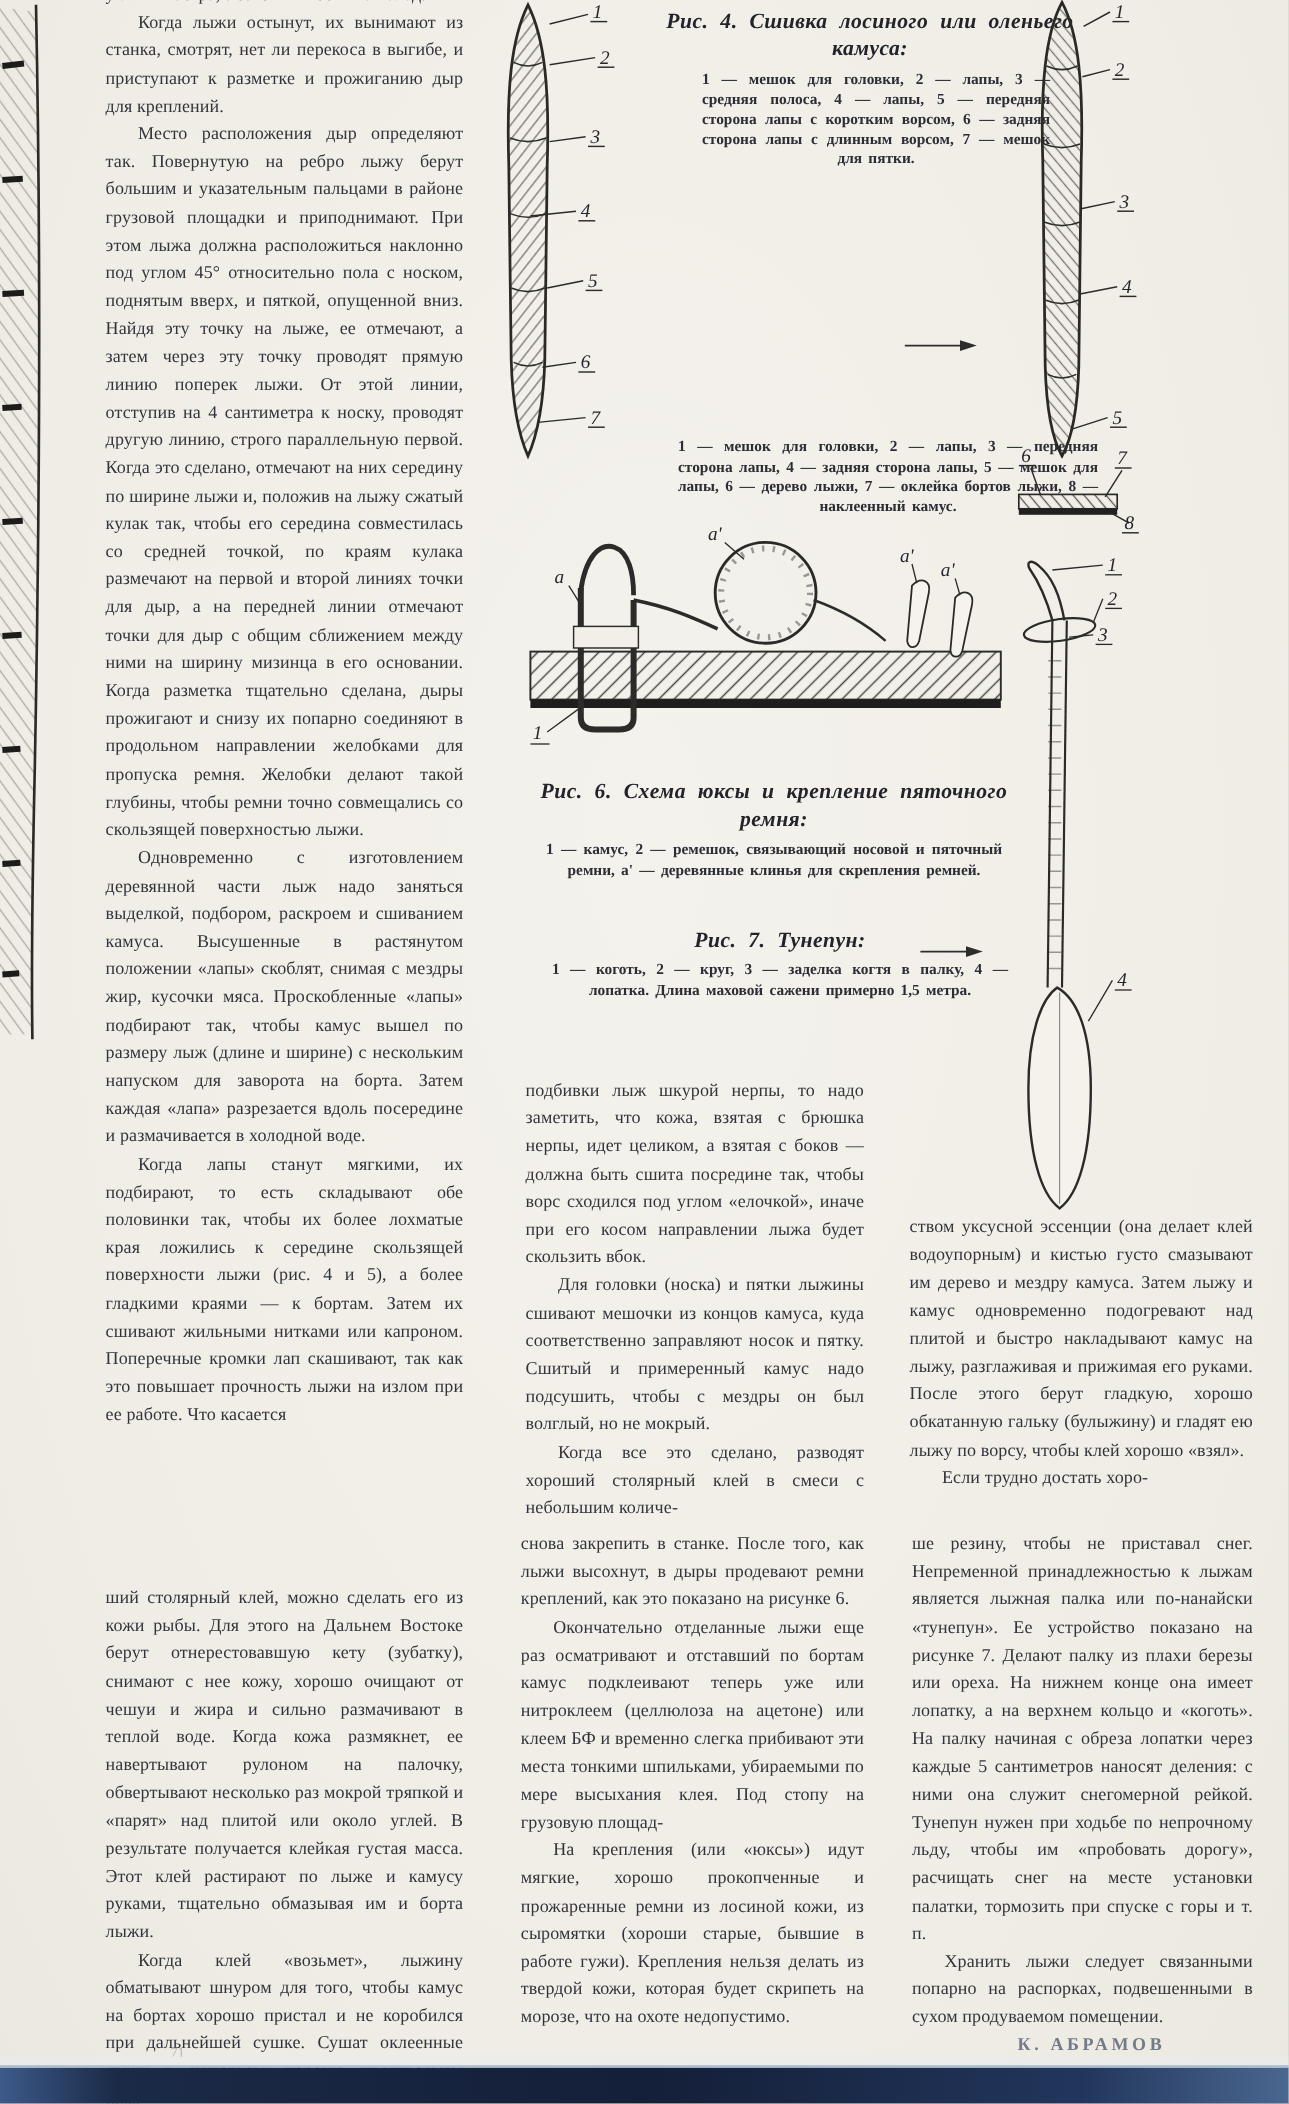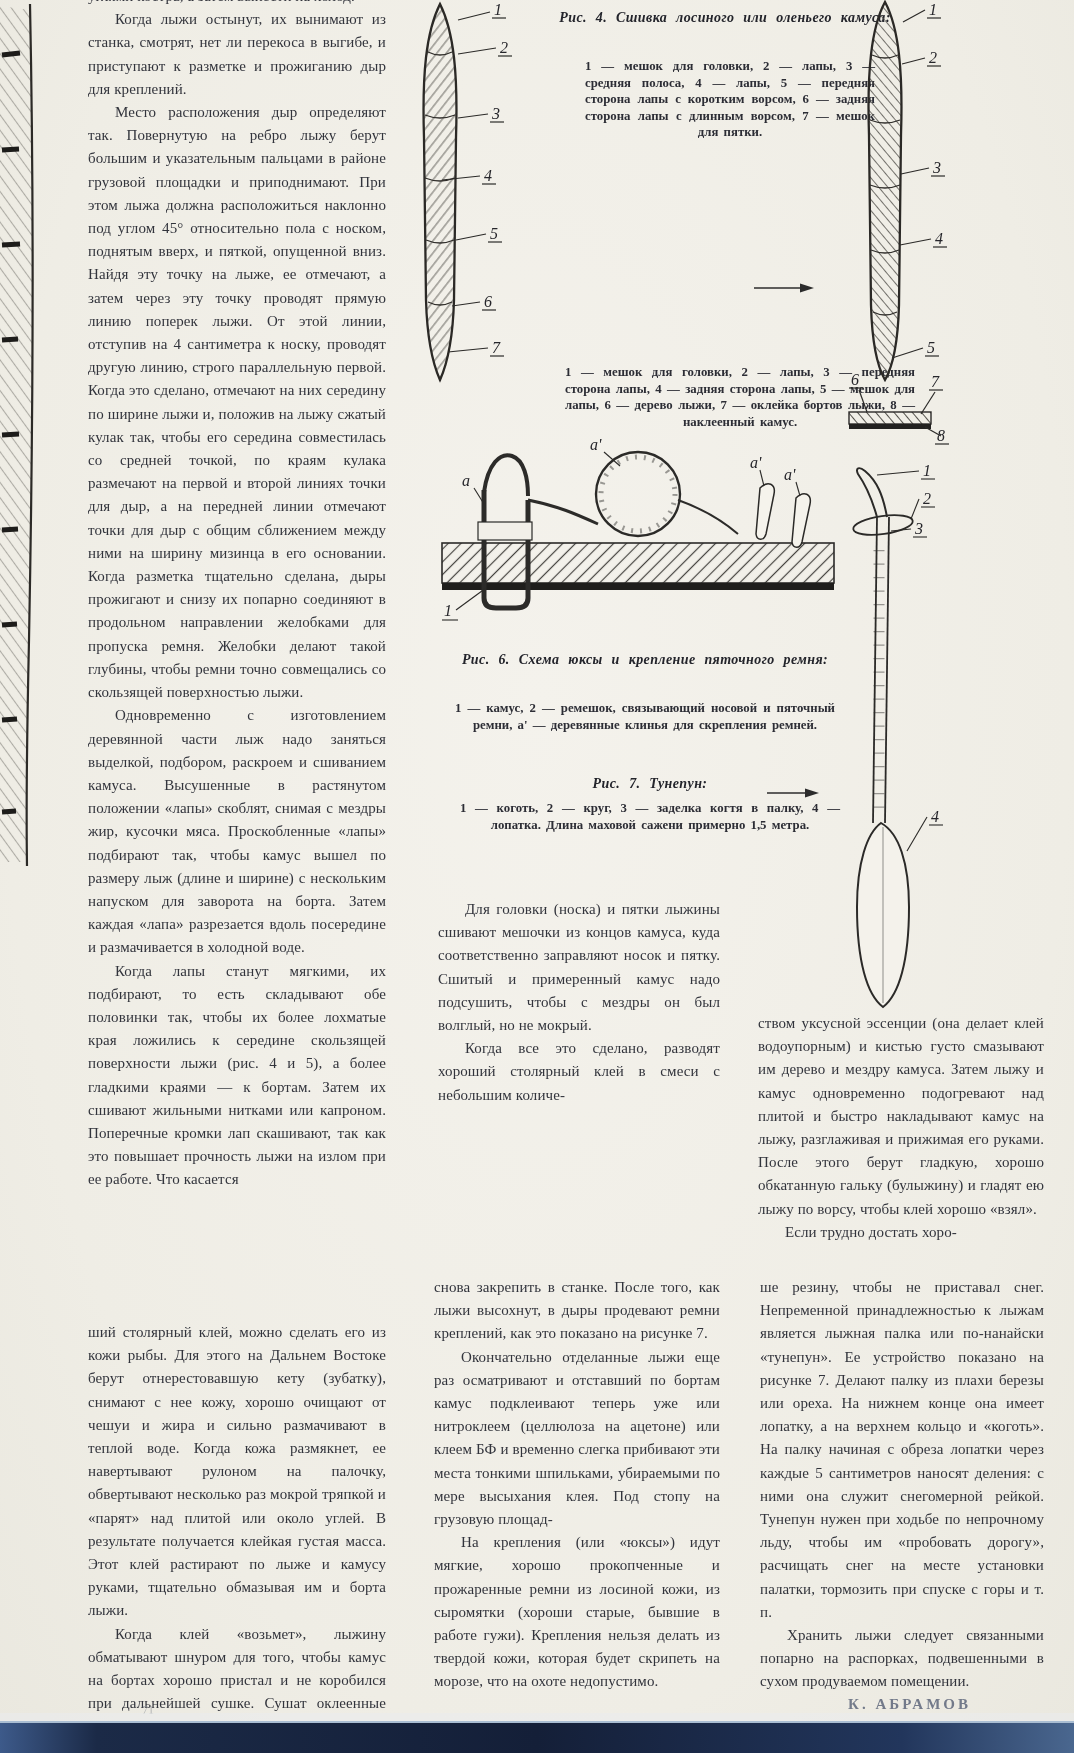--- a/index.html
+++ b/index.html
@@ -3,21 +3,21 @@
 <meta charset="utf-8">
 <style>
   html,body{margin:0;padding:0;background:#6e6e6e;}
   .page{position:relative;width:1074px;height:1753px;margin:0 auto;overflow:hidden;
         background:#f1efe8;
         background-image:radial-gradient(ellipse at 50% 40%, #f4f2ec 0%, #efede5 70%, #eae8df 100%);
         font-family:"Liberation Serif",serif;color:#32343c;}
   .col{position:absolute;text-align:justify;font-size:15px;line-height:23.2px;letter-spacing:.1px;}
   .para{margin:0;}
   .ind{text-indent:27px;}
-  .cap-title{position:absolute;font-weight:bold;font-style:italic;font-size:14px;line-height:23px;
+  .cap-title{position:absolute;font-weight:bold;font-style:italic;font-size:18px;line-height:23px;
              text-align:center;color:#23242b;word-spacing:5px;letter-spacing:.4px;}
   .cap-legend{position:absolute;font-weight:bold;font-size:12.8px;line-height:16.5px;
               text-align:justify;text-align-last:center;color:#2c2d35;word-spacing:2px;}
   svg.fig{position:absolute;overflow:visible;}
   svg.fig text{font-family:"Liberation Serif",serif;font-style:italic;font-size:16px;fill:#26262b;}
   .sig{position:absolute;left:848px;top:1696px;width:200px;font-weight:bold;font-size:15px;
        letter-spacing:3px;color:#555f75;opacity:.8;}
   .pgnum{position:absolute;left:142px;top:1703px;font-size:12px;color:#8a8f97;opacity:.55;text-align:right;}
   .bottom-bar{position:absolute;left:0;top:1721px;width:1074px;height:32px;
       border-top:2px solid #a9bdd2;
@@ -216,26 +216,27 @@
       <line x1="148" y1="82" x2="162" y2="82"></line>
         <line x1="164" y1="370" x2="178" y2="370"></line>
     </g>
     <text x="158" y="21">1</text>
     <text x="158" y="49">2</text>
     <text x="150" y="79">3</text>
     <text x="166" y="367">4</text>
   </svg>
 
   <div class="col" style="left:438px;top:898px;width:282px;">
+    <p class="para">подбивки лыж шкурой нерпы, то надо заметить, что кожа, взятая с брюшка нерпы, идет целиком, а взятая с боков — должна быть сшита посредине так, чтобы ворс сходился под углом «елочкой», иначе при его косом направлении лыжа будет скользить вбок.</p>
     <p class="para ind">Для головки (носка) и пятки лыжины сшивают мешочки из концов камуса, куда соответственно заправляют носок и пятку. Сшитый и примеренный камус надо подсушить, чтобы с мездры он был волглый, но не мокрый.</p>
     <p class="para ind">Когда все это сделано, разводят хороший столярный клей в смеси с небольшим количе-</p>
   </div>
 
   <div class="col" style="left:434px;top:1276px;width:286px;">
-    <p class="para">снова закрепить в станке. После того, как лыжи высохнут, в дыры продевают ремни креплений, как это показано на рисунке 7.</p>
+    <p class="para">снова закрепить в станке. После того, как лыжи высохнут, в дыры продевают ремни креплений, как это показано на рисунке 6.</p>
     <p class="para ind">Окончательно отделанные лыжи еще раз осматривают и отставший по бортам камус подклеивают теперь уже или нитроклеем (целлюлоза на ацетоне) или клеем БФ и временно слегка прибивают эти места тонкими шпильками, убираемыми по мере высыхания клея. Под стопу на грузовую площад-</p>
     <p class="para ind">На крепления (или «юксы») идут мягкие, хорошо прокопченные и прожаренные ремни из лосиной кожи, из сыромятки (хороши старые, бывшие в работе гужи). Крепления нельзя делать из твердой кожи, которая будет скрипеть на морозе, что на охоте недопустимо.</p>
   </div>
 
   <div class="col" style="left:758px;top:1012px;width:286px;">
     <p class="para">ством уксусной эссенции (она делает клей водоупорным) и кистью густо смазывают им дерево и мездру камуса. Затем лыжу и камус одновременно подогревают над плитой и быстро накладывают камус на лыжу, разглаживая и прижимая его руками. После этого берут гладкую, хорошо обкатанную гальку (булыжину) и гладят ею лыжу по ворсу, чтобы клей хорошо «взял».</p>
     <p class="para ind">Если трудно достать хоро-</p>
   </div>
 
   <div class="col" style="left:760px;top:1276px;width:284px;">

